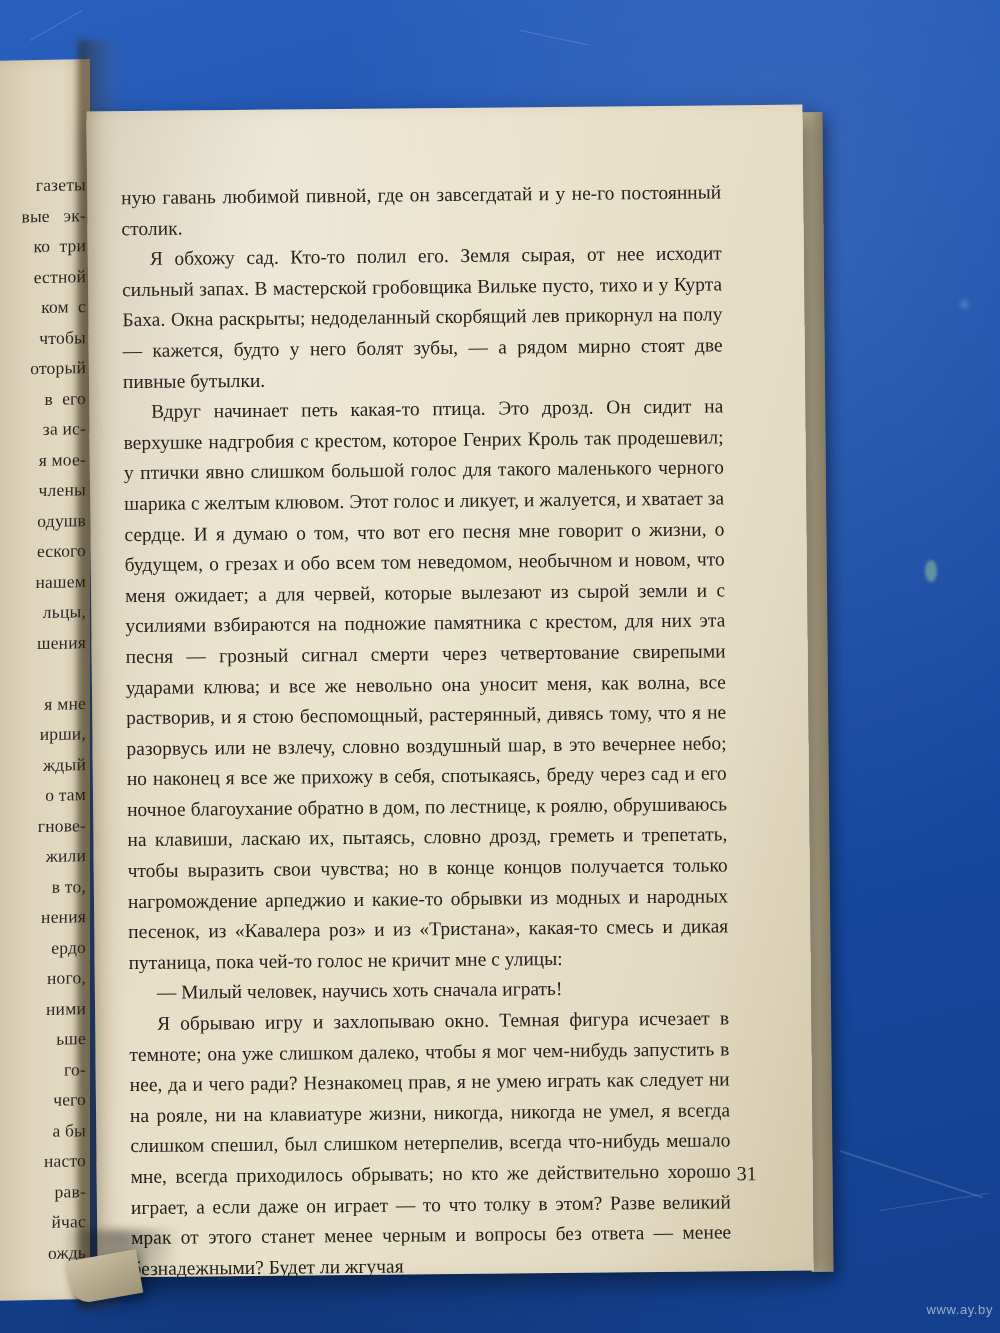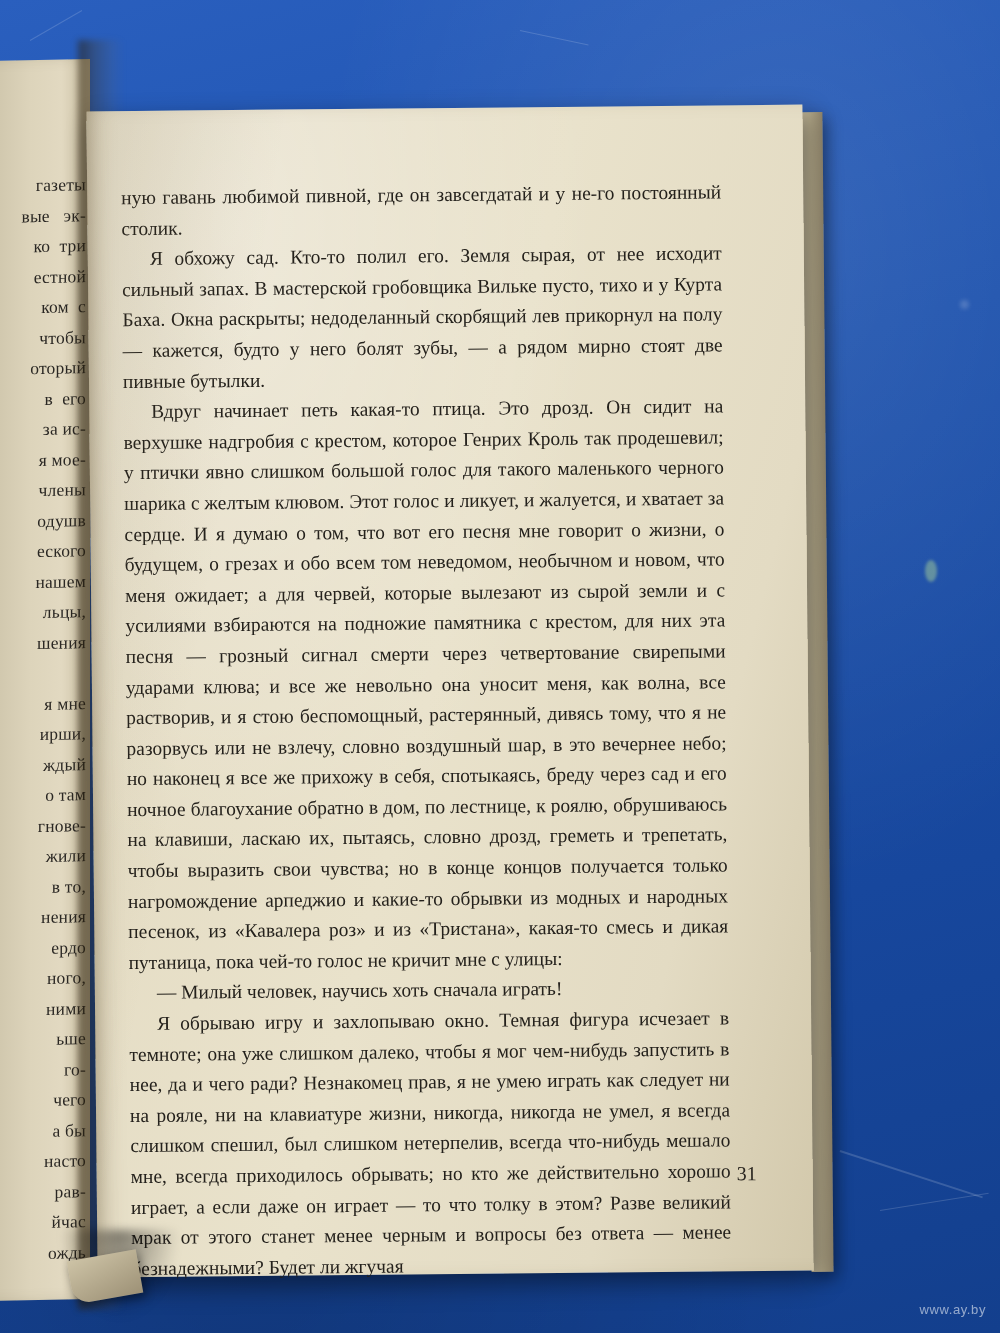--- a/index.html
+++ b/index.html
@@ -132,21 +132,21 @@
     right: 56px;
     bottom: 86px;
     font-size: 20px;
     color: #2a2620;
     font-family: "Liberation Serif", serif;
   }
 
   
   .watermark {
     position: absolute;
-    right: 14px;
+    right: 7px;
     bottom: 16px;
     font-family: "Liberation Sans", sans-serif;
     font-size: 13px;
     color: rgba(255,255,255,0.55);
     letter-spacing: 0.6px;
   }
 
   
   .spine-shadow {
     position: absolute;

